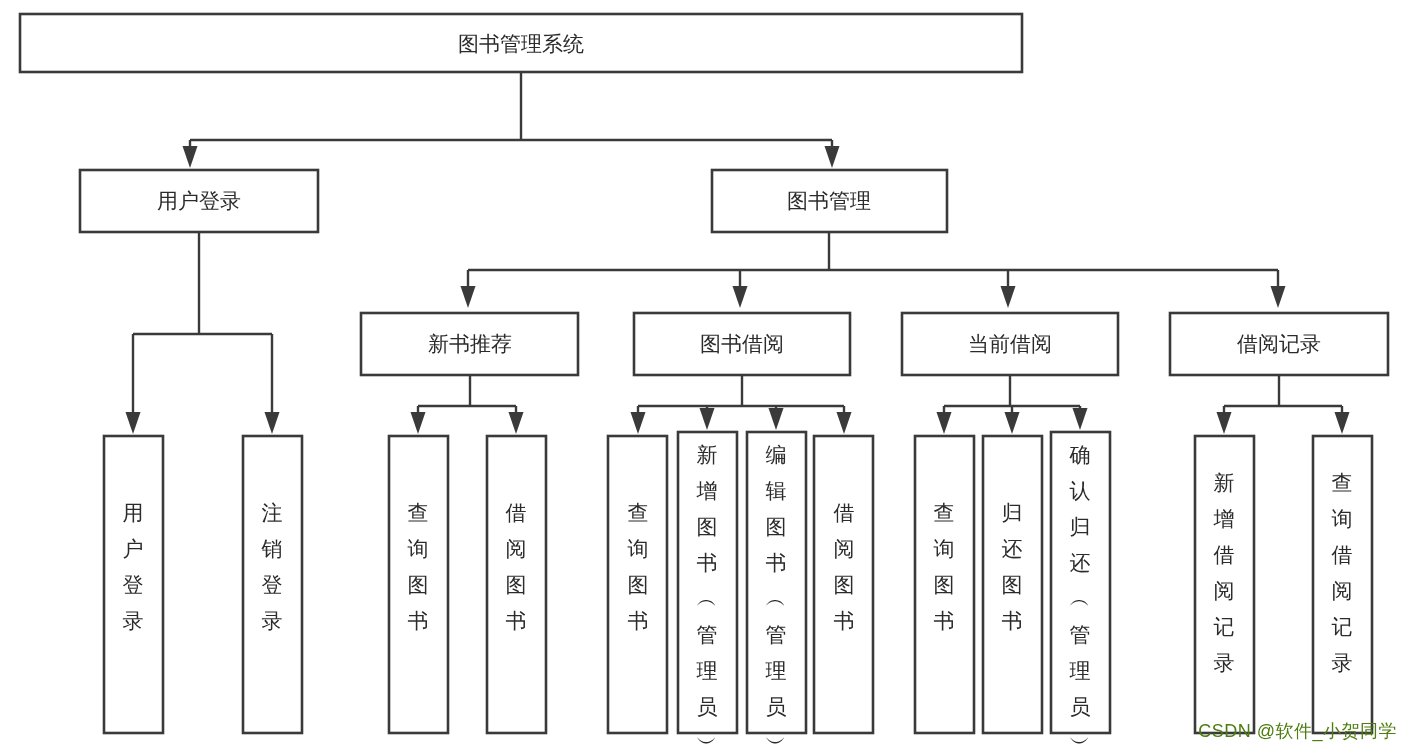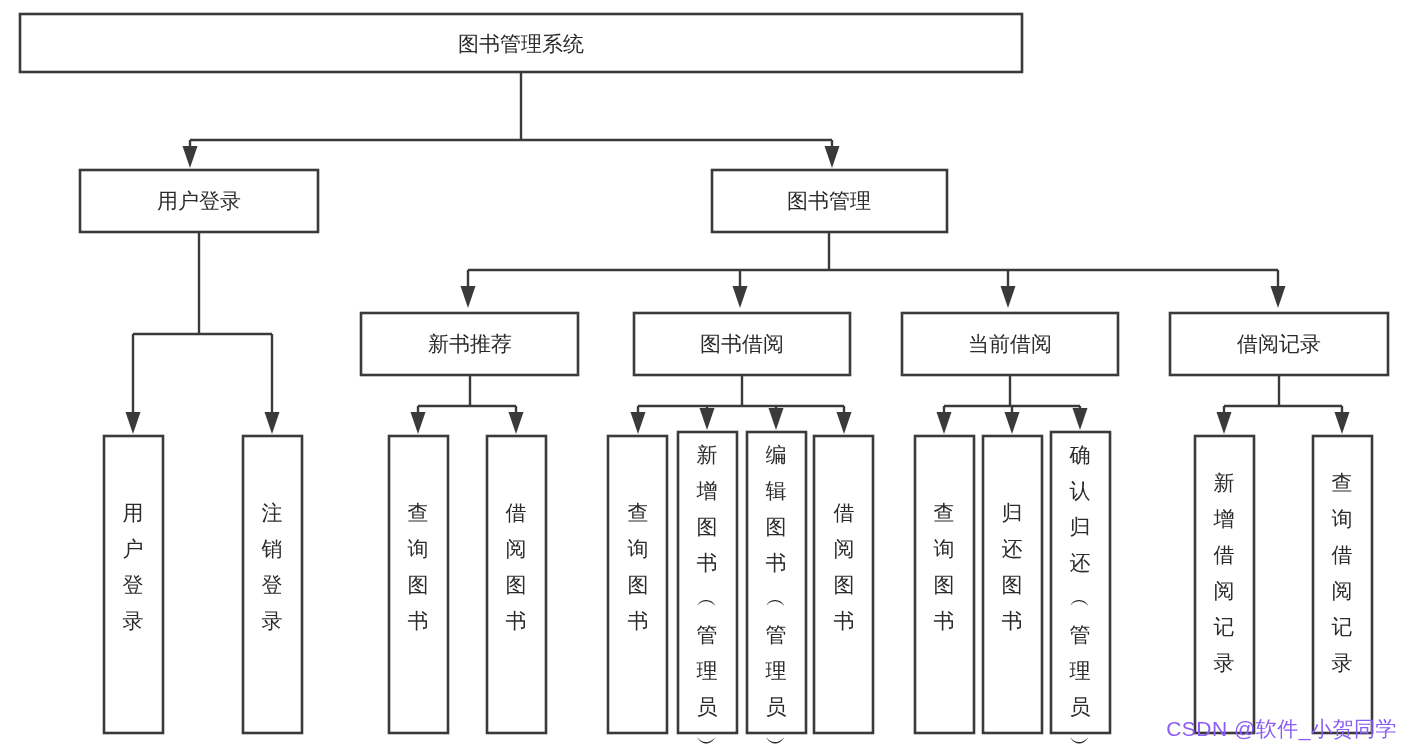--- a/index.html
+++ b/index.html
@@ -5,21 +5,21 @@
   html,body{margin:0;padding:0;background:#ffffff;}
   body{font-family:"Liberation Sans","DejaVu Sans",sans-serif;}
   #stage{position:relative;width:1405px;height:747px;background:#ffffff;overflow:hidden;}
   #diagram{position:absolute;left:0;top:0;width:1405px;height:747px;}
   .nodeBox{fill:#ffffff;stroke:#3a3a3a;stroke-width:2.6;}
   .conn{stroke:#3a3a3a;stroke-width:2.4;fill:none;}
   .arrowHead{fill:#3a3a3a;stroke:none;}
   .lbl{fill:#2b2b2b;font-family:"Liberation Sans","DejaVu Sans",sans-serif;}
   .lbl-h{font-size:21px;text-anchor:middle;dominant-baseline:middle;}
   .lbl-v{font-size:21px;text-anchor:middle;}
-  .watermark{position:absolute;right:8px;bottom:4px;color:#8b5cf6;font-size:21px;
+  .watermark{position:absolute;right:8px;bottom:4px;color:#4d7c0f;font-size:18px;
              font-family:"Liberation Sans","DejaVu Sans",sans-serif;white-space:nowrap;
              letter-spacing:.5px;}
 </style>
 </head>
 <body>
 
 <div id="stage">
 
   <svg id="diagram" viewBox="0 0 1405 747">
 

